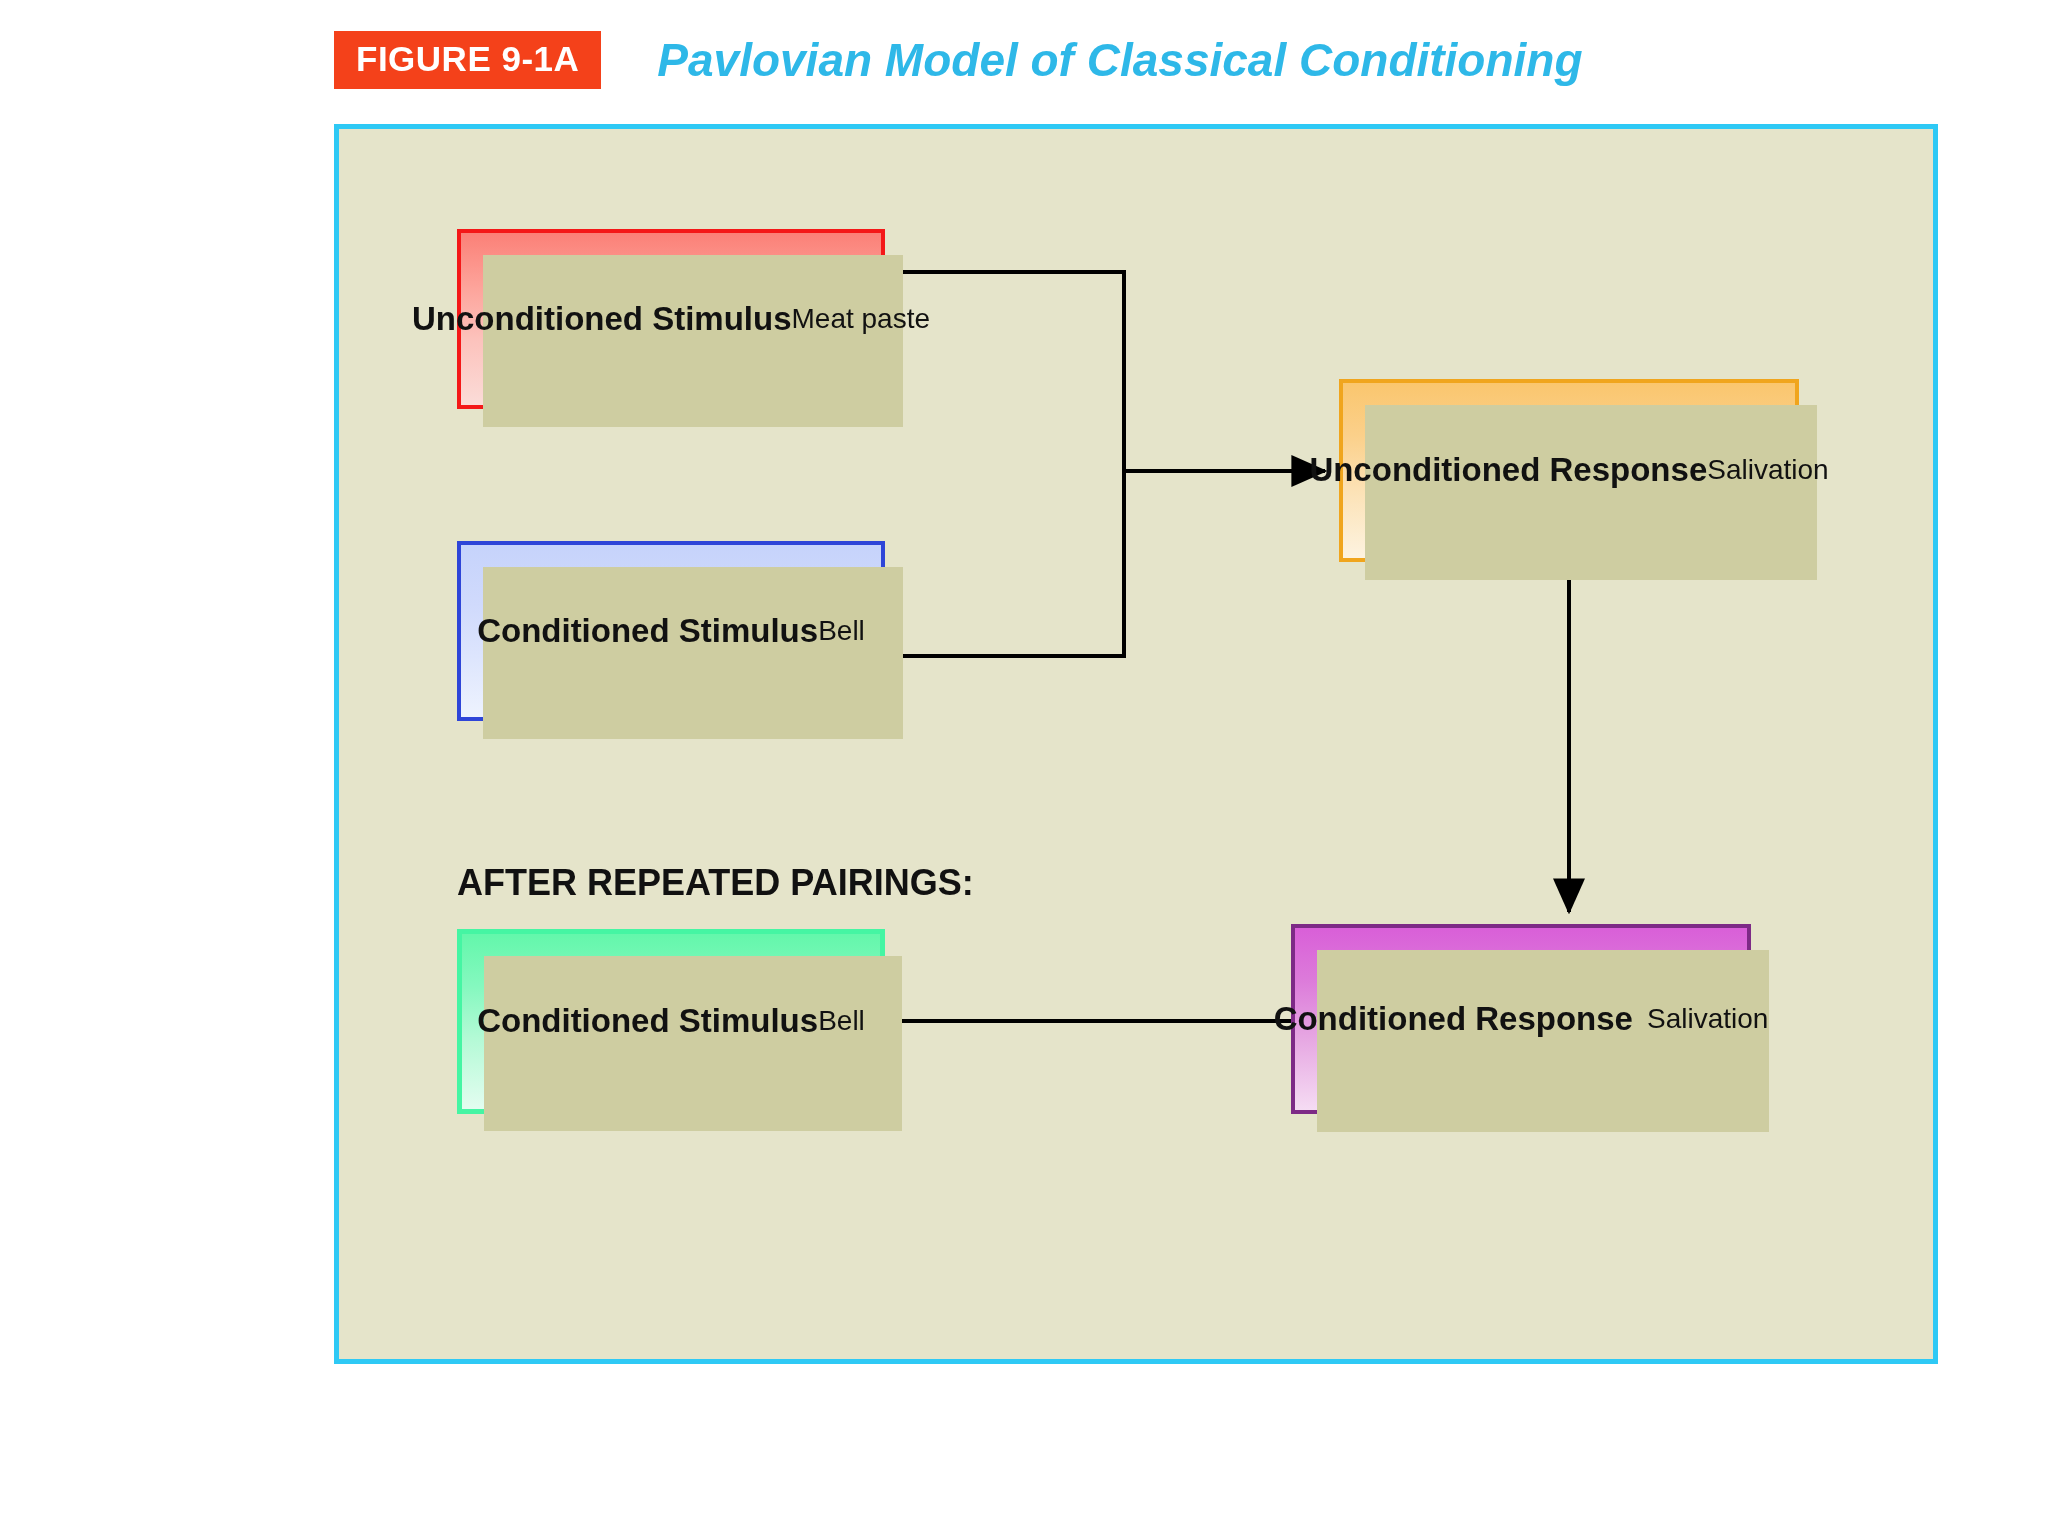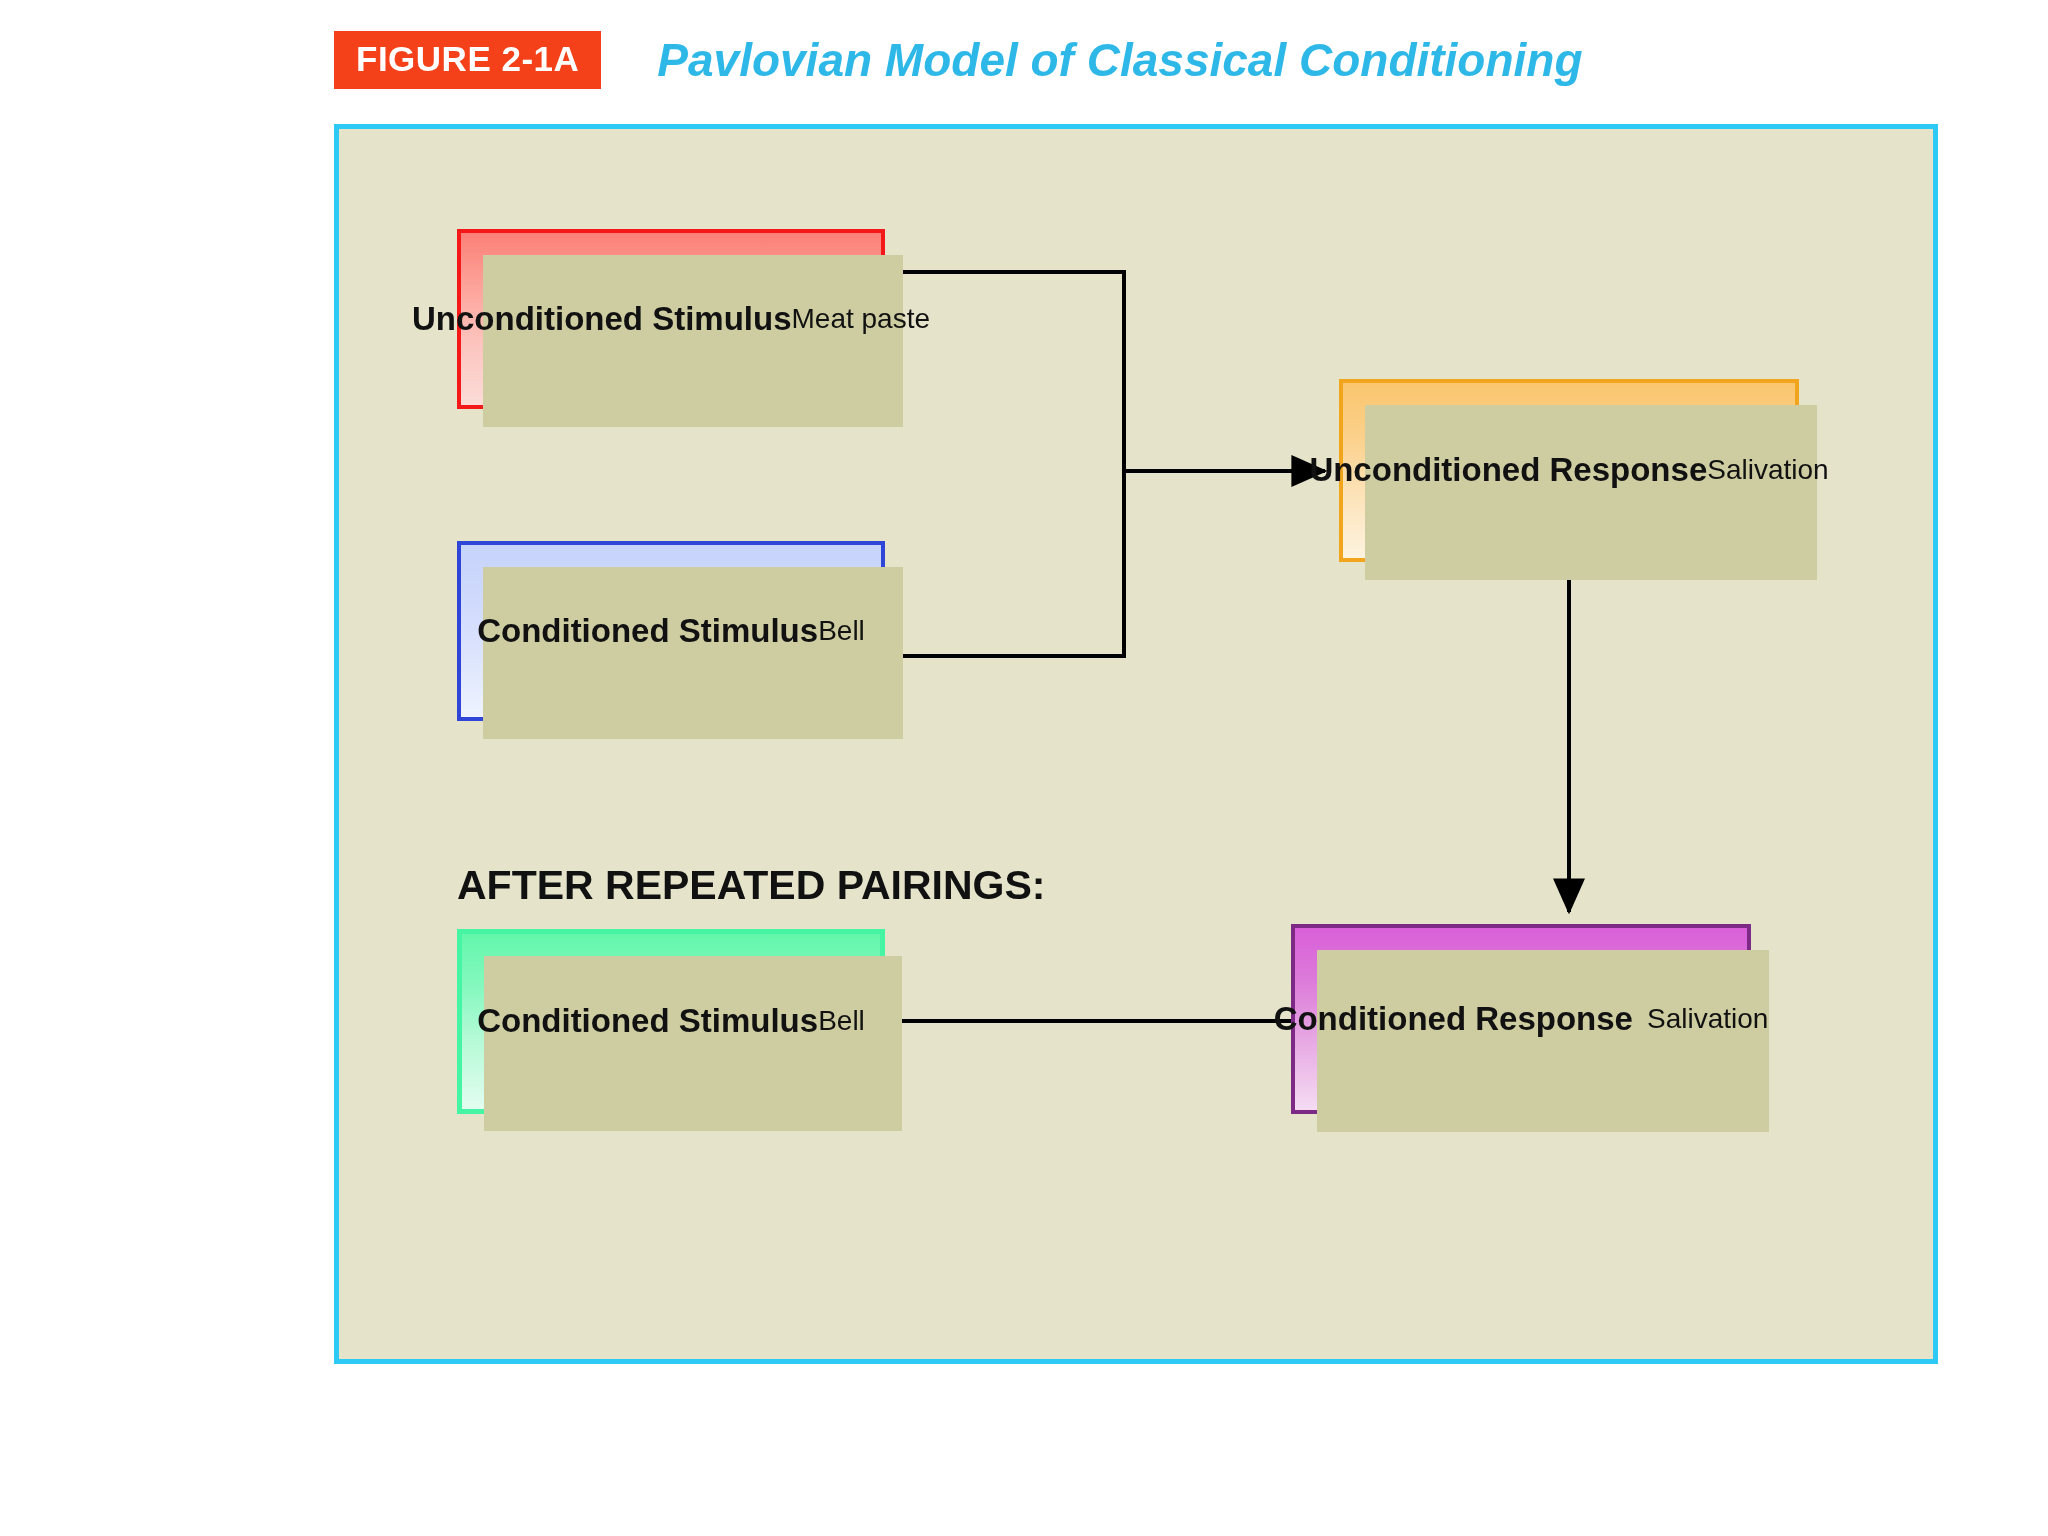--- a/index.html
+++ b/index.html
@@ -135,21 +135,21 @@
     border: 4px solid #7d2a86;
     background: linear-gradient(to bottom, #d95fd8 0%, #dc7ada 28%, #e6a6e2 60%, #f5dcf3 100%);
     gap: 14px;
   }
 
   
   #after-label {
     position: absolute;
     left: 118px;
     top: 733px;
-    font-size: 41px;
+    font-size: 36px;
     font-weight: 700;
     color: #111111;
     white-space: nowrap;
     z-index: 3;
   }
 
   
   #connectors {
     position: absolute;
     left: 0;
@@ -157,21 +157,21 @@
     width: 100%;
     height: 100%;
     z-index: 2;
     overflow: visible;
   }
 </style>
 </head>
 <body>
 
 <div id="header">
-  <div id="figure-badge">FIGURE 2-1A</div>
+  <div id="figure-badge">FIGURE 9-1A</div>
   <div id="figure-title">Pavlovian Model of Classical Conditioning</div>
 </div>
 
 <div id="panel">
 
   <svg id="connectors" viewBox="0 0 1594 1230" preserveAspectRatio="none">
     <defs>
       <marker id="arrowhead" markerWidth="9" markerHeight="8" refX="8.4" refY="4" orient="auto" markerUnits="strokeWidth">
         <path d="M0,0 L9,4 L0,8 Z" fill="#000000"></path>
       </marker>

